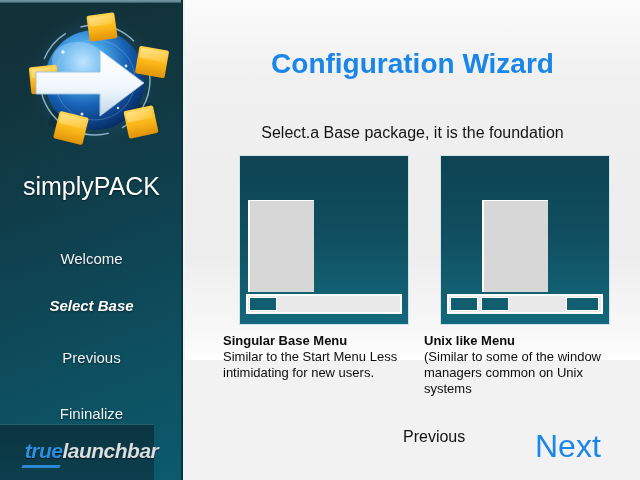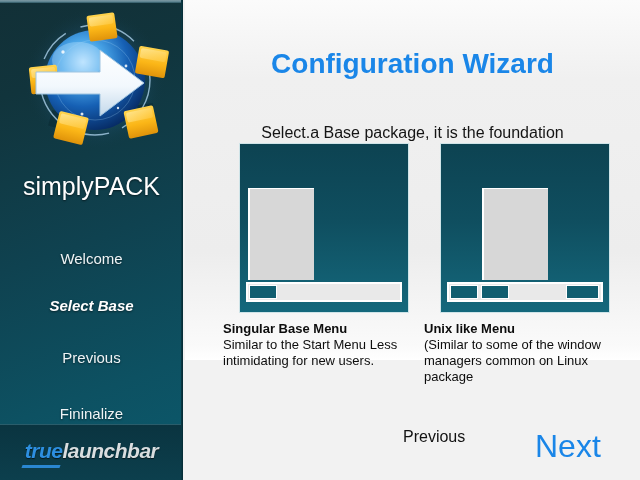--- a/index.html
+++ b/index.html
@@ -80,21 +80,21 @@
     color: #ffffff;
   }
   #nav-0 { top: 234px; }
   #nav-1 { top: 281px; }
   #nav-2 { top: 333px; }
   #nav-3 { top: 389px; }
 
   #sidebar-footer {
     position: absolute;
     left: 0; bottom: 0;
-    width: 183px; height: 55px;
+    width: 154px; height: 55px;
     background: linear-gradient(to bottom, #0a3440 0%, #0c3f4d 100%);
     border-top: 1px solid rgba(150,200,215,.22);
     text-decoration: underline;
   }
   #footer-logo {
     position: absolute;
     left: 0; top: 14px;
     width: 183px;
     text-align: center;
     font-size: 21px;
@@ -143,21 +143,21 @@
     width: 455px;
     text-align: center;
     font-size: 16px;
     color: #141414;
     margin-top: 25px;
   }
 
   
   .option {
     position: absolute;
-    top: 143px;
+    top: 155px;
     padding-left: 16px;
   }
   #option-0 { left: 38px; width: 172px; }
   #option-1 { left: 239px; width: 172px; }
 
   .preview {
     position: relative;
     width: 170px;
     height: 170px;
     background: linear-gradient(to bottom, #0d4352 0%, #0f4e5f 45%, #14687c 100%);
@@ -350,20 +350,20 @@
     <div class="option" id="option-1">
       <div class="preview">
         <div class="preview-panel center"></div>
         <div class="taskbar">
           <div class="tb-btn" style="left:1px;  width:28px;"></div>
           <div class="tb-btn" style="left:32px; width:28px;"></div>
           <div class="tb-btn" style="left:117px; width:33px;"></div>
         </div>
       </div>
       <div class="option-heading">Unix like Menu</div>
-      <div class="option-desc">(Similar to some of the window managers common on Linux package</div>
+      <div class="option-desc">(Similar to some of the window managers common on Unix systems</div>
     </div>
 
     <div id="btn-previous">Previous</div>
     <div id="btn-next">Next</div>
 
   </div>
 </div>
 
 </body></html>

